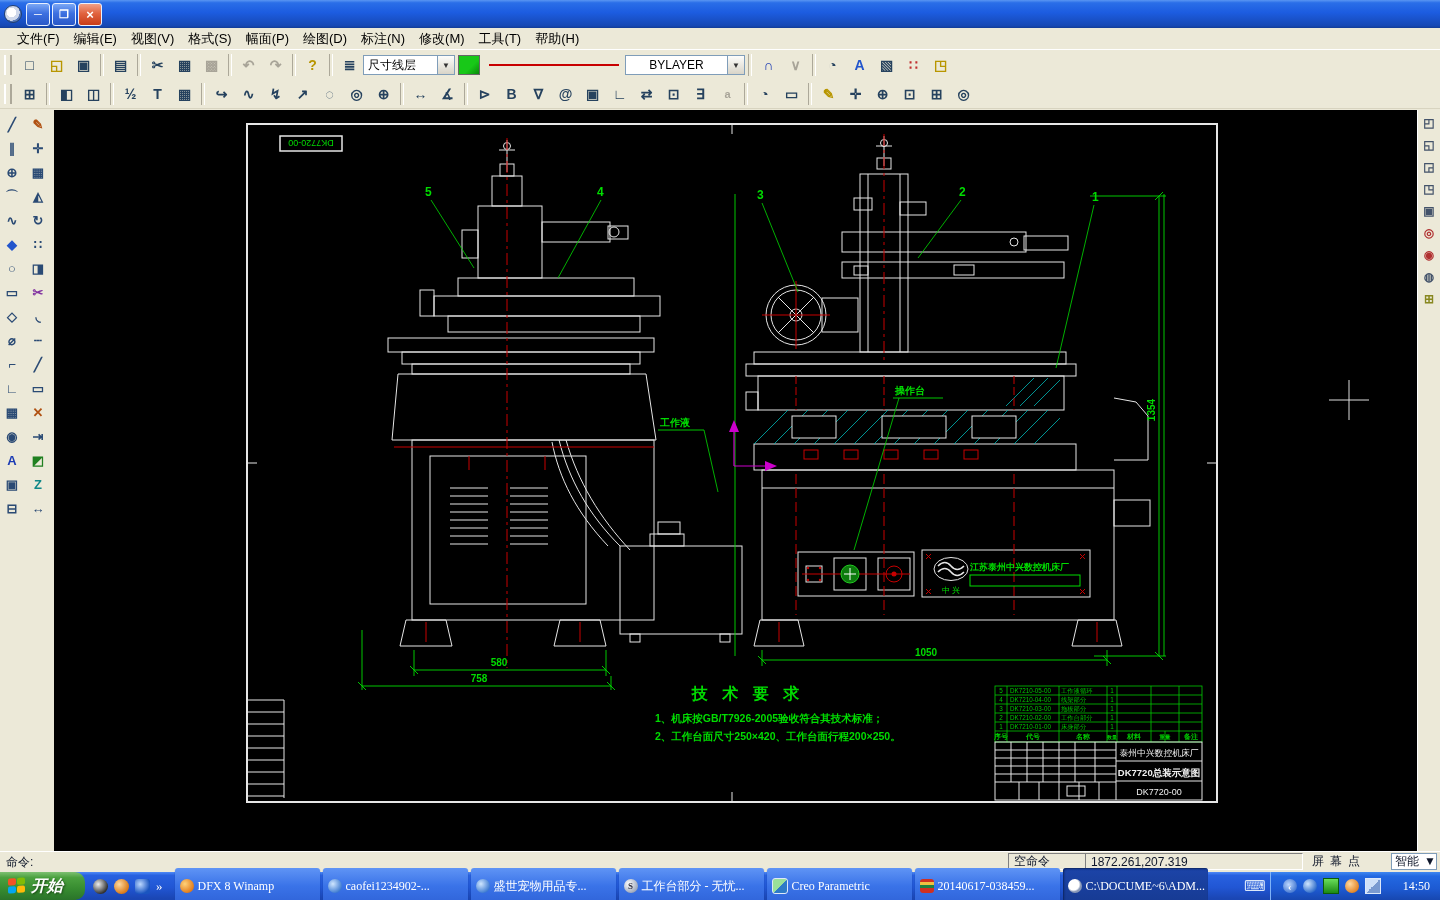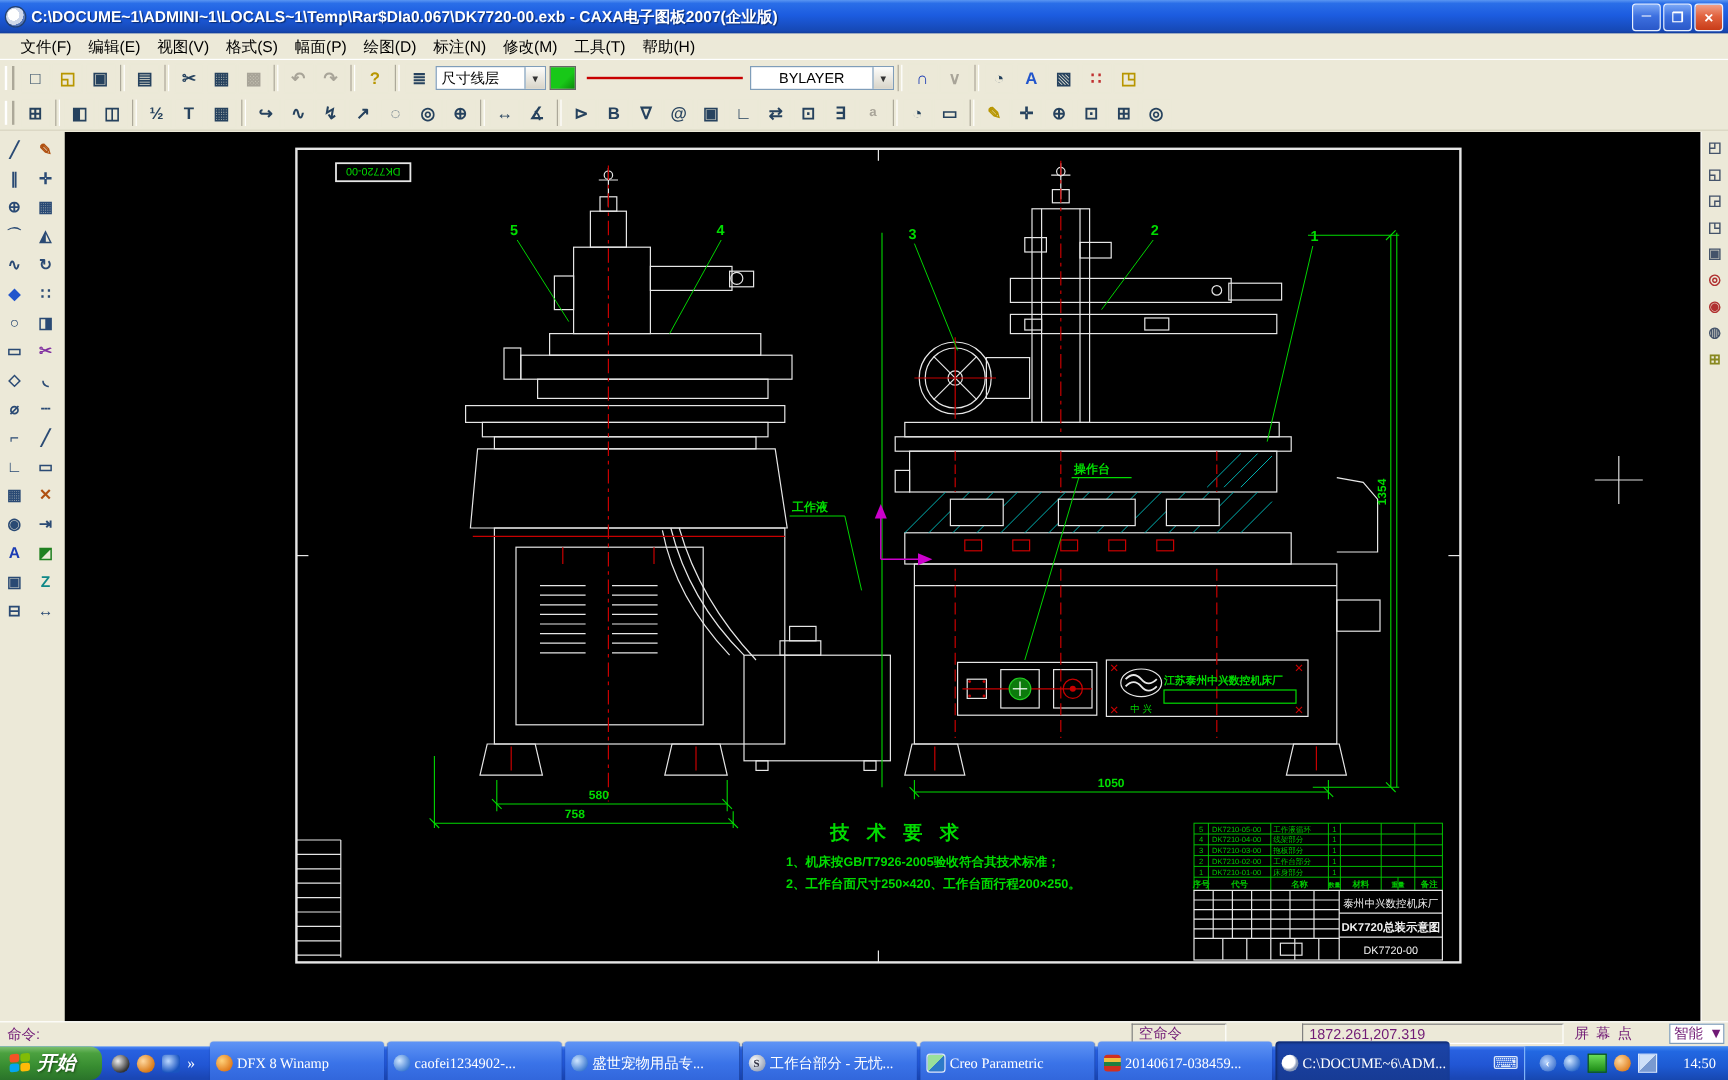--- a/index.html
+++ b/index.html
@@ -51,21 +51,21 @@
   .rightpal{position:absolute;right:0;top:110px;width:23px;height:742px;background:#ECE9D8;
     border-left:1px solid #fff;display:flex;flex-direction:column;align-items:center;padding-top:2px;box-sizing:border-box;}
   .ptool{width:24px;height:24px;display:flex;align-items:center;justify-content:center;
     font-size:13px;color:#2a4a74;}
   .rightpal .ptool{width:21px;height:22px;font-size:12px;color:#44536a;}
   
   .canvas{position:absolute;left:54px;top:110px;width:1363px;height:742px;background:#000;}
   .canvas svg{display:block;width:100%;height:100%;}
   
   .statusbar{position:absolute;left:0;bottom:28px;width:1440px;height:20px;background:#ECE9D8;
-    border-top:1px solid #fff;font-size:12px;color:#701a75;}
+    border-top:1px solid #fff;font-size:12px;color:#0f172a;}
   .sprompt{position:absolute;left:6px;top:2px;}
   .scell{position:absolute;top:1px;height:17px;border:1px solid;border-color:#808080 #fff #fff #808080;
     display:flex;align-items:center;padding:0 5px;box-sizing:border-box;background:#ECE9D8;}
   .scombo{position:absolute;top:1px;height:17px;background:#fff;border:1px solid #7F9DB9;
     display:flex;align-items:center;box-sizing:border-box;}
   
   .taskbar{position:absolute;left:0;bottom:0;width:1440px;height:28px;
     background:linear-gradient(180deg,#4f8af7 0%,#2861e0 12%,#2156d4 55%,#1a46b4 95%);
     display:flex;align-items:center;color:#fff;font-family:Liberation Serif, serif;}
   .startbtn{height:28px;padding:0 22px 0 8px;border-radius:0 10px 10px 0;display:flex;align-items:center;gap:5px;
@@ -88,21 +88,20 @@
     border-left:1px solid #7fb3f8;flex:0 0 auto;font-size:12px;}
   .trayicon{width:14px;height:14px;display:flex;align-items:center;justify-content:center;font-size:10px;}
   .kbd{color:#dce8fa;font-size:15px;margin:0 4px;}
   .clock{font-size:12px;color:#fff;margin-left:16px;}
 </style>
 </head>
 <body>
 
 <div class="titlebar">
   <div class="appicon"></div>
-  <div class="wtitle">C:\DOCUME~1\ADMINI~1\LOCALS~1\Temp\Rar$DIa0.067\DK7720-00.exb - CAXA电子图板2007(企业版)</div>
   <div class="wbtns">
     <div class="wbtn">─</div>
     <div class="wbtn">❐</div>
     <div class="wbtn close">×</div>
   </div>
 </div>
 
 <div class="menubar">
   <span class="menuitem">文件(F)</span>
   <span class="menuitem">编辑(E)</span>
@@ -582,21 +581,21 @@
 
   <g stroke="#dddddd" stroke-width="1">
     <line x1="1275" y1="290" x2="1315" y2="290"></line>
     <line x1="1295" y1="270" x2="1295" y2="310"></line>
   </g>
 </svg>
 </div>
 
 <div class="statusbar">
   <span class="sprompt">命令:</span>
-  <span class="scell" style="left:943px;width:79px;text-align:right;">空命令</span>
+  <span class="scell" style="left:1008px;width:79px;text-align:right;">空命令</span>
   <span class="scell" style="left:1085px;width:218px;">1872.261,207.319</span>
   <span class="scell" style="left:1306px;width:83px;letter-spacing:6px;border-color:transparent;background:none;">屏幕点</span>
   <div class="scombo" style="left:1391px;width:46px;">
     <span style="flex:1;padding-left:3px;">智能</span>
     <span class="cbtn" style="height:15px;">▼</span>
   </div>
 </div>
 
 <div class="taskbar">
   <div class="startbtn">

